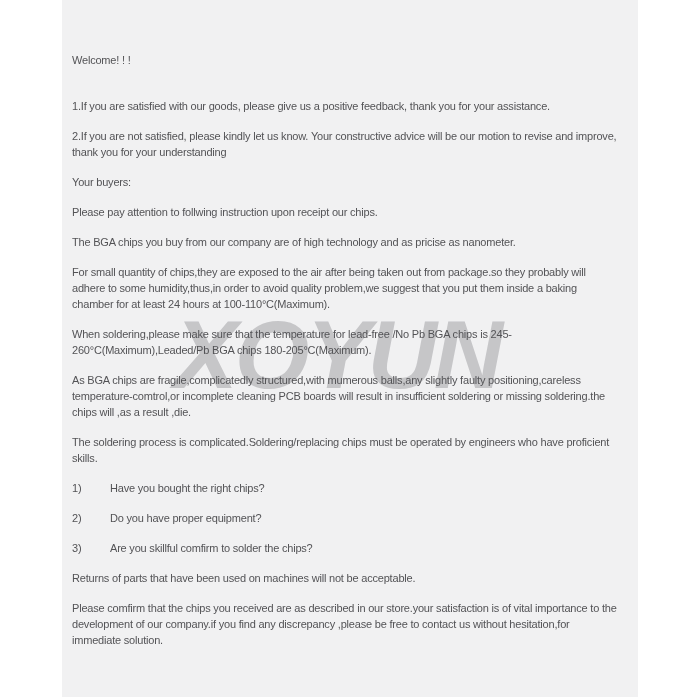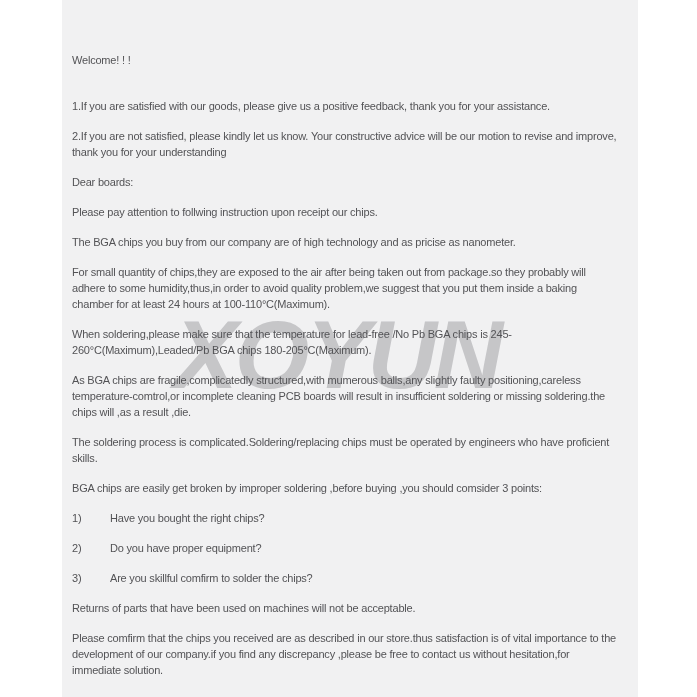--- a/index.html
+++ b/index.html
@@ -70,39 +70,38 @@
 </head>
 <body>
 
 <div class="canvas">
   <div class="panel">
     <div class="watermark">XOYUN</div>
     <div class="content">
       <p class="para welcome">Welcome! ! !</p>
       <p class="para">1.If you are satisfied with our goods, please give us a positive feedback, thank you for your assistance.</p>
       <p class="para">2.If you are not satisfied, please kindly let us know. Your constructive advice will be our motion to revise and improve, thank you for your understanding</p>
-      <p class="para">Dear boards:</p>
+      <p class="para">Your buyers:</p>
       <p class="para">Please pay attention to follwing instruction upon receipt our chips.</p>
       <p class="para">The BGA chips you buy from our company are of  high technology and as pricise as nanometer.</p>
       <p class="para">For small quantity of chips,they are exposed to the air after being taken out from package.so they probably will adhere to some humidity,thus,in order to avoid quality problem,we suggest that you put them inside a baking chamber for at least 24 hours at 100-110°C(Maximum).</p>
       <p class="para">When soldering,please make sure that the temperature for lead-free /No Pb BGA chips is 245-260°C(Maximum),Leaded/Pb BGA chips 180-205°C(Maximum).</p>
       <p class="para">As BGA chips are fragile,complicatedly structured,with mumerous balls,any slightly faulty positioning,careless temperature-comtrol,or incomplete cleaning PCB boards will result in insufficient soldering or missing soldering.the chips will ,as a result ,die.</p>
       <p class="para">The soldering process is complicated.Soldering/replacing chips must be operated by engineers who have proficient skills.</p>
-      <p class="para">BGA chips are easily get broken by improper soldering ,before buying ,you should comsider 3 points:</p>
 
       <div class="list-item">
         <span class="num">1)</span>
         <span class="txt">Have you bought the right chips?</span>
       </div>
       <div class="list-item">
         <span class="num">2)</span>
         <span class="txt">Do you have proper equipment?</span>
       </div>
       <div class="list-item">
         <span class="num">3)</span>
         <span class="txt">Are you skillful comfirm to solder the chips?</span>
       </div>
 
       <p class="para">Returns of parts that have been used on machines will not be acceptable.</p>
-      <p class="para">Please comfirm that the chips you received are as described in our store.thus satisfaction is of vital importance to the development of our company.if you find any discrepancy ,please be free to contact us without hesitation,for immediate solution.</p>
+      <p class="para">Please comfirm that the chips you received are as described in our store.your satisfaction is of vital importance to the development of our company.if you find any discrepancy ,please be free to contact us without hesitation,for immediate solution.</p>
     </div>
   </div>
 </div>
 
 </body></html>

